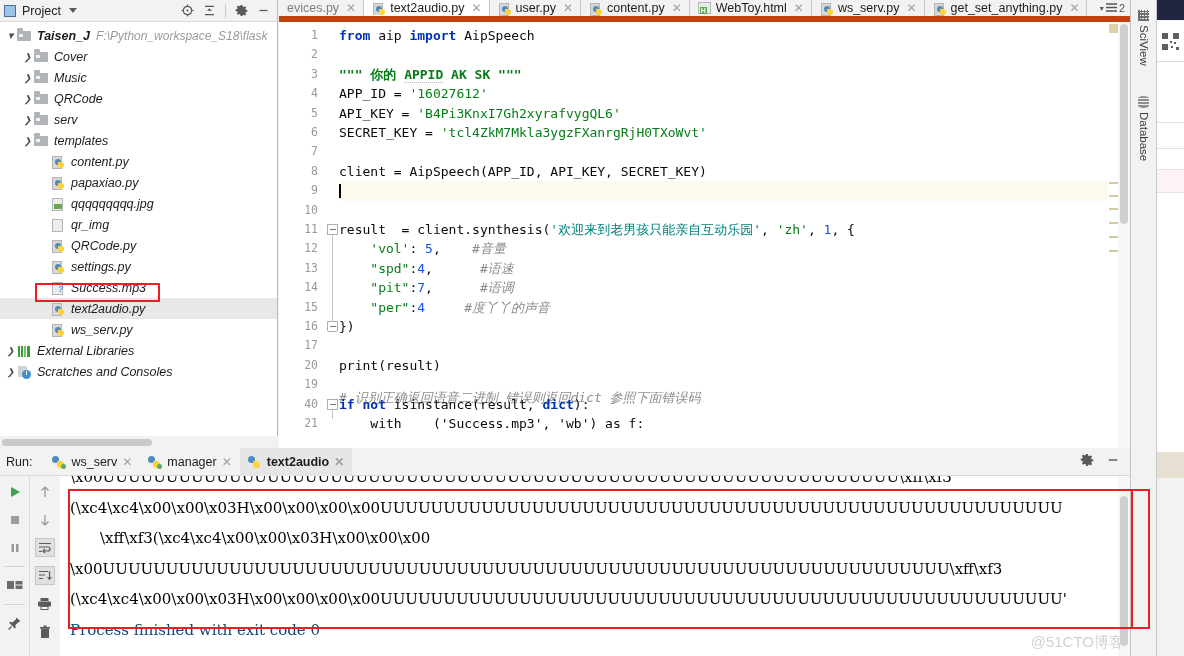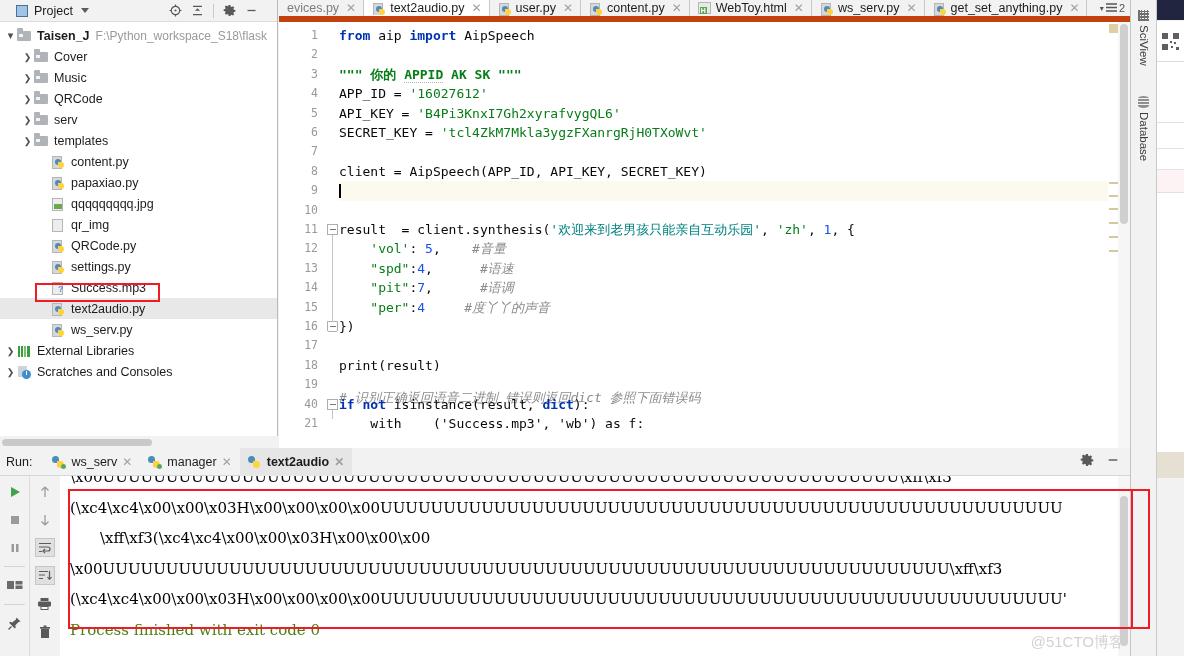--- a/index.html
+++ b/index.html
@@ -24,21 +24,21 @@
     width: 278px; height: 448px;
     background: #ffffff;
     border-right: 1px solid #b9b9b9;
     box-sizing: border-box;
   }
   #project-header {
     height: 22px;
     background: #f2f2f2;
     border-bottom: 1px solid #dcdcdc;
     display: flex; align-items: center;
-    padding: 0 16px;
+    padding: 0 4px;
     box-sizing: border-box;
   }
   #project-header .ptitle {
     font-size: 12.5px;
     color: #1c1c1c;
     margin-left: 6px;
   }
   .sq-icon {
     width: 12px; height: 12px;
     border: 1.6px solid #4a6f9a;
@@ -55,20 +55,21 @@
     margin-left: 8px;
   }
   .hdr-tools { margin-left: auto; display: flex; align-items: center; gap: 9px; padding-right: 3px;}
   .hdr-tools svg { display: block; }
 
   #tree {
     position: absolute; top: 22px; left: 0; right: 0; bottom: 12px;
     overflow: hidden;
     padding-top: 3px;
     background: #fff;
+    font-style: italic;
   }
   .trow {
     height: 21px;
     display: flex; align-items: center;
     padding-left: 4px;
     white-space: nowrap;
     font-size: 12.5px;
     position: relative;
   }
   .trow.sel { background: #e8e8e8; }
@@ -372,21 +373,21 @@
     background: #ffffff;
     overflow: hidden;
   }
   .conline {
     position: absolute; left: 10px; white-space: pre;
     font-family: "DejaVu Serif", serif;
     font-size: 15px;
     color: #000000;
     letter-spacing: 0px;
   }
-  .conline.blue { color: #4d7c0f; }
+  .conline.blue { color: #0c4a6e; }
   #console-vscroll {
     position: absolute; right: 0; top: 28px; width: 12px; bottom: 0;
     background: #f6f6f6;
   }
   #console-vscroll .thumb {
     position: absolute; left: 2px; top: 20px; width: 8px; height: 150px;
     background: #cfcfcf; border-radius: 4px;
   }
 
   #watermark {
@@ -702,21 +703,21 @@
           <div class="lnum" style="top: 159.2px;">9</div>
           <div class="hlrow-line" style="position: absolute; left: 0px; right: 0px; top: 159.2px; height: 19.4px; background: rgb(252, 250, 239); z-index: -1;"></div>
           <div class="lnum" style="top: 178.6px;">10</div>
           <div class="lnum" style="top: 198px;">11</div>
           <div class="lnum" style="top: 217.4px;">12</div>
           <div class="lnum" style="top: 236.8px;">13</div>
           <div class="lnum" style="top: 256.2px;">14</div>
           <div class="lnum" style="top: 275.6px;">15</div>
           <div class="lnum" style="top: 295px;">16</div>
           <div class="lnum" style="top: 314.4px;">17</div>
-          <div class="lnum" style="top: 333.8px;">18</div>
+          <div class="lnum" style="top: 333.8px;">20</div>
           <div class="lnum" style="top: 353.2px;">19</div>
           <div class="lnum" style="top: 372.6px;">40</div>
           <div class="lnum" style="top: 392px;">21</div>
         </div>
       <div id="folds">
           <div class="hlrow-line" style="position: absolute; left: 0px; right: 0px; top: 159.2px; height: 19.4px; background: rgb(252, 250, 239); z-index: -1;"></div>
           <div class="foldmark" style="top: 202px;"></div>
           <div class="foldmark" style="top: 299px; border-radius: 0px 0px 2px 2px;"></div>
           <div class="foldmark" style="top: 376.6px;"></div>
           <div class="foldbar" style="top: 213px; height: 87px;"></div>

